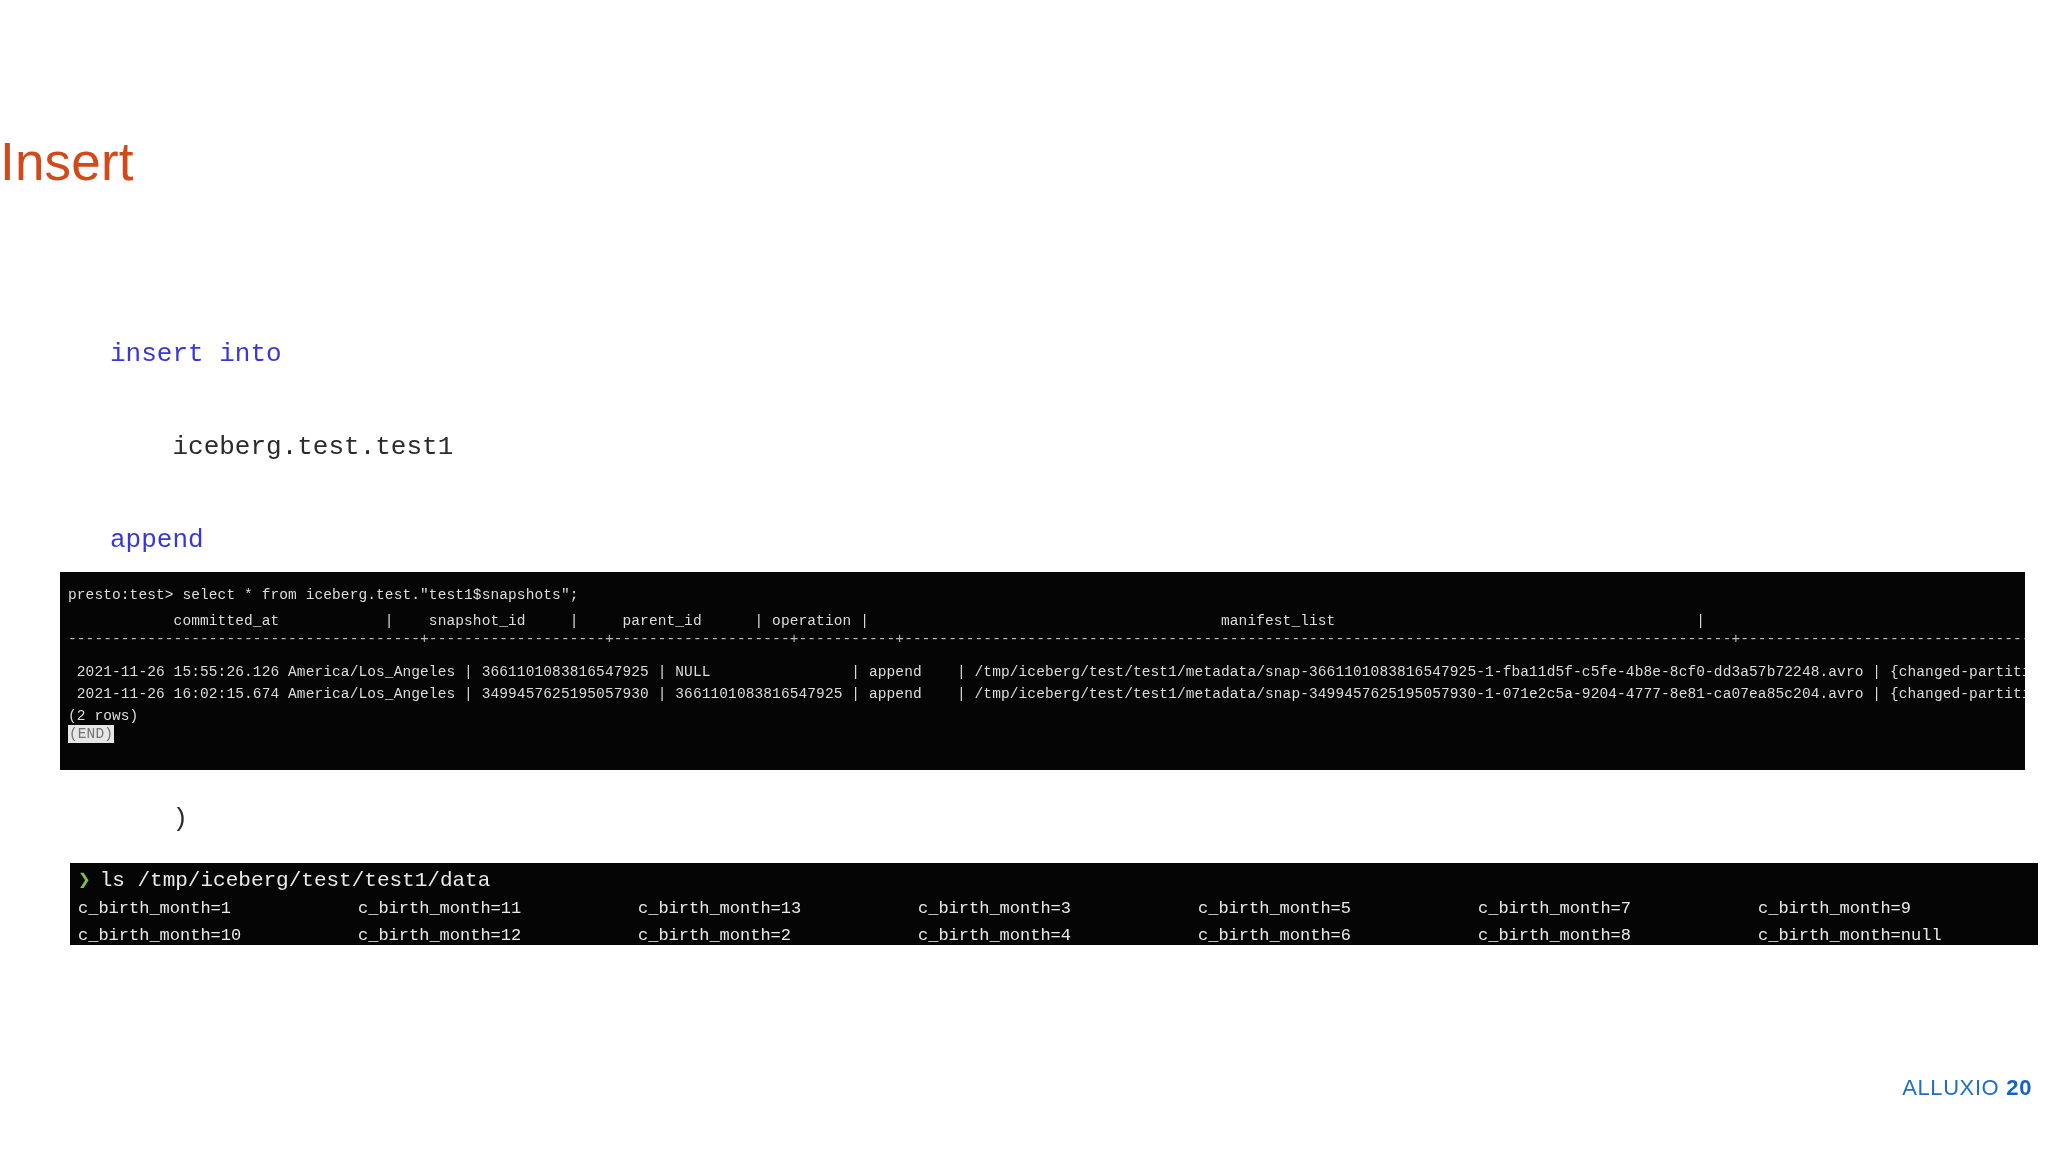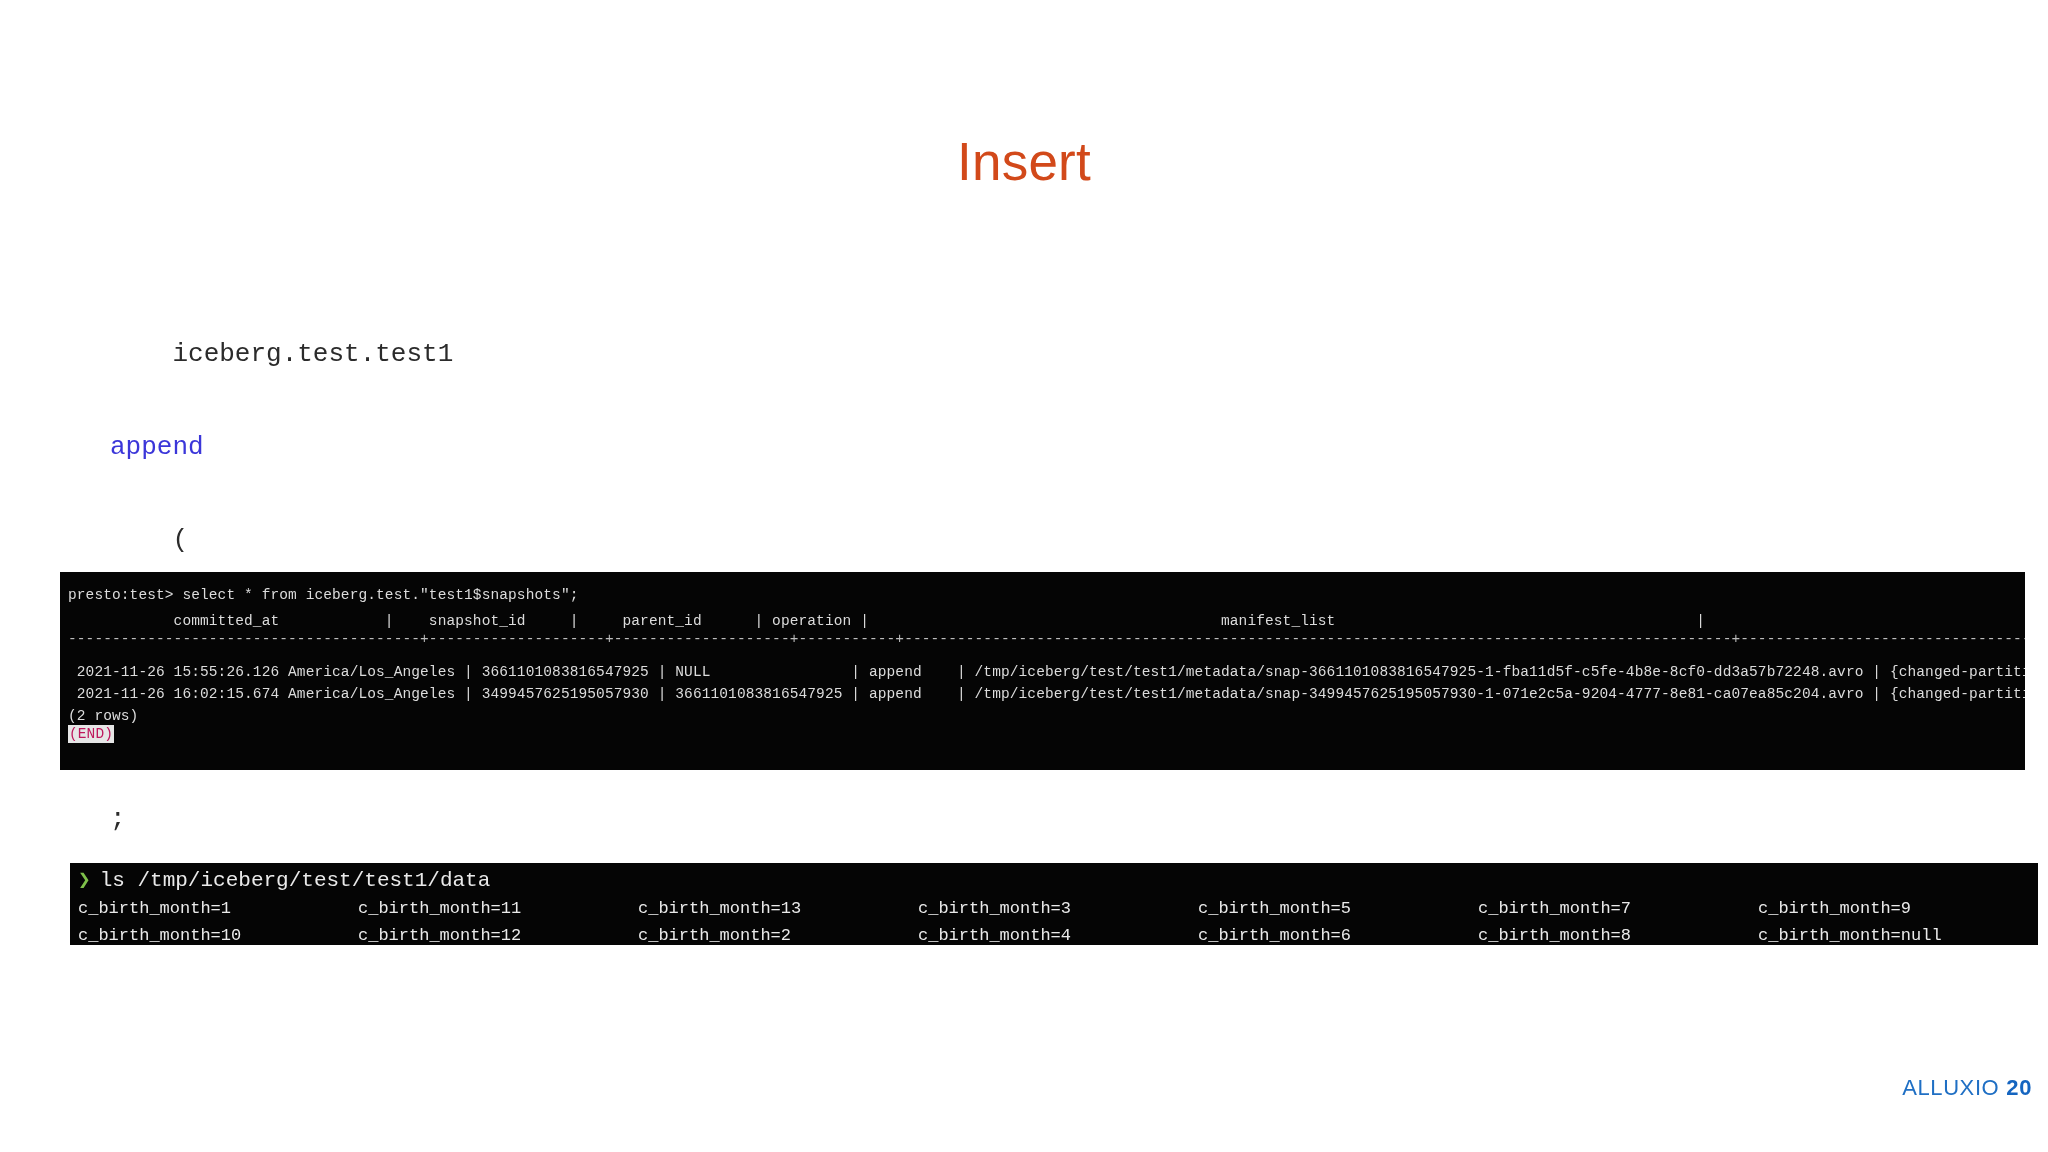--- a/index.html
+++ b/index.html
@@ -14,21 +14,21 @@
     overflow: hidden;
     font-family: "Liberation Sans", sans-serif;
   }
 
   
   .slide-title {
     position: absolute;
     left: 0;
     top: 133px;
     width: 2048px;
-    text-align: center;
+    text-align: left;
     font-family: "Liberation Sans", sans-serif;
     font-size: 53px;
     font-weight: 400;
     color: #d2491a;
     letter-spacing: 0.2px;
     line-height: 1.1;
   }
 
   
   .code-block {
@@ -69,21 +69,21 @@
     letter-spacing: 0.1px;
     color: #dcdcdc;
   }
   .presto-cmd   { left: 8px;  top: 14px; }
   .presto-head  { left: 8px;  top: 40px; }
   .presto-rule  { left: 8px;  top: 58px; color: #bdbdbd; }
   .presto-row1  { left: 8px;  top: 91px; }
   .presto-row2  { left: 8px;  top: 113px; }
   .presto-count { left: 8px;  top: 135px; }
   .presto-end   { left: 8px;  top: 153px;
-                  background: #e6e6e6; color: #be185d; padding: 0 1px; }
+                  background: #e6e6e6; color: #737373; padding: 0 1px; }
 
   
   #ls-terminal {
     left: 70px;
     top: 855px;
     width: 1968px;
     height: 82px;
     margin-top: 8px;
   }
   .ls-row {
@@ -131,20 +131,21 @@
     margin-left: 7px;
     color: #1565c0;
   }
 </style>
 </head>
 <body>
 
 <div class="slide-title">Insert</div>
 
 <div class="code-block">
+  <div class="code-line"><span class="kw">insert into</span></div>
   <div class="code-line">    <span class="ident">iceberg.test.test1</span></div>
   <div class="code-line"><span class="kw">append</span></div>
   <div class="code-line">    <span class="ident">(</span></div>
   <div class="code-line">        <span class="ident">1000, 40, 13</span></div>
   <div class="code-line">    <span class="ident">)</span></div>
   <div class="code-line"><span class="ident">;</span></div>
 </div>
 
 <div class="term" id="presto-terminal">
   <div class="presto-line presto-cmd">presto:test&gt; select * from iceberg.test."test1$snapshots";</div>

